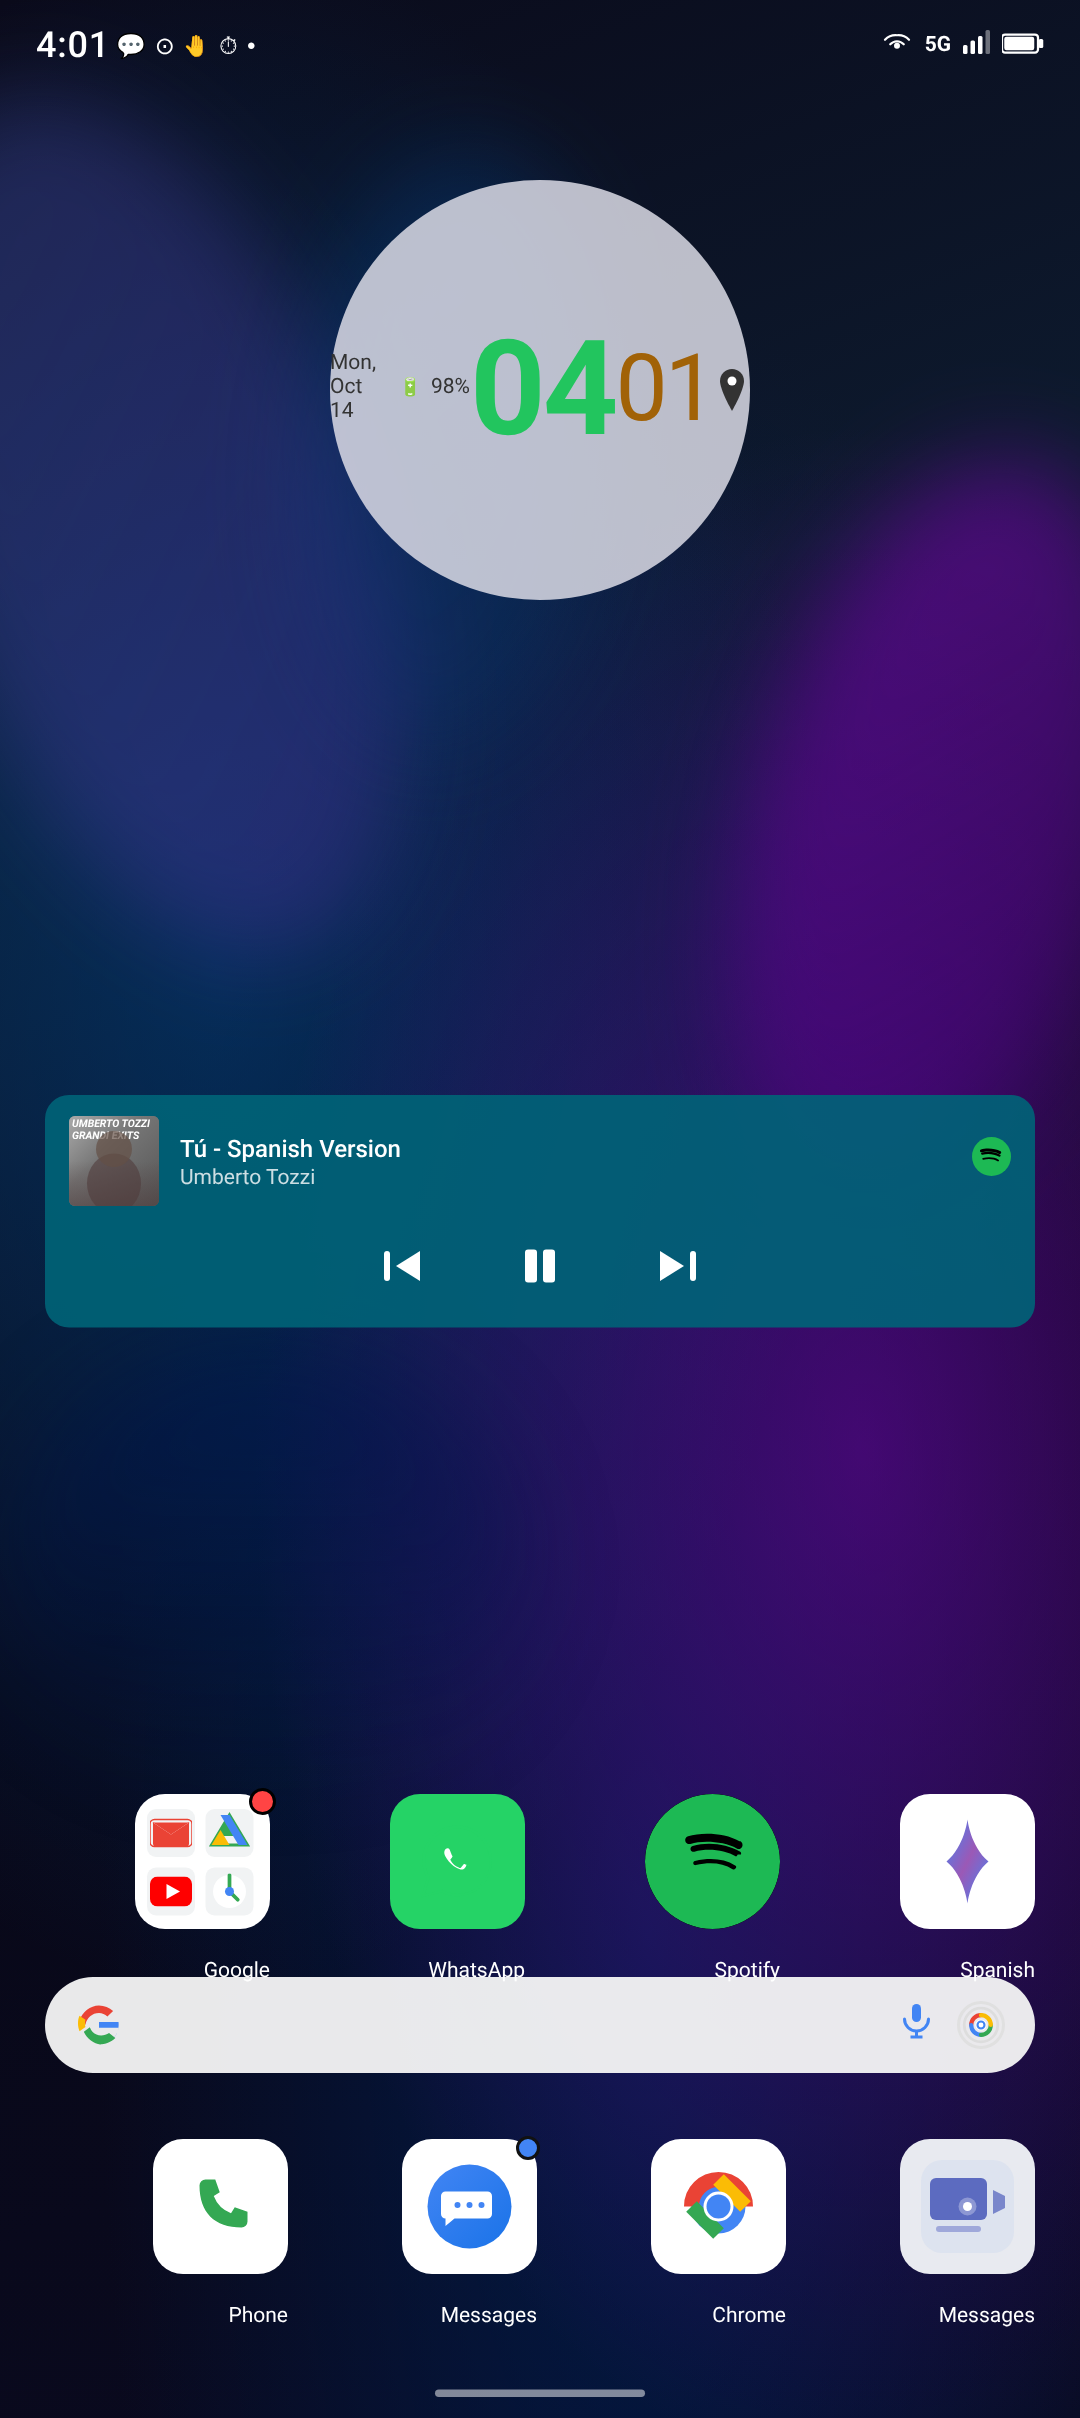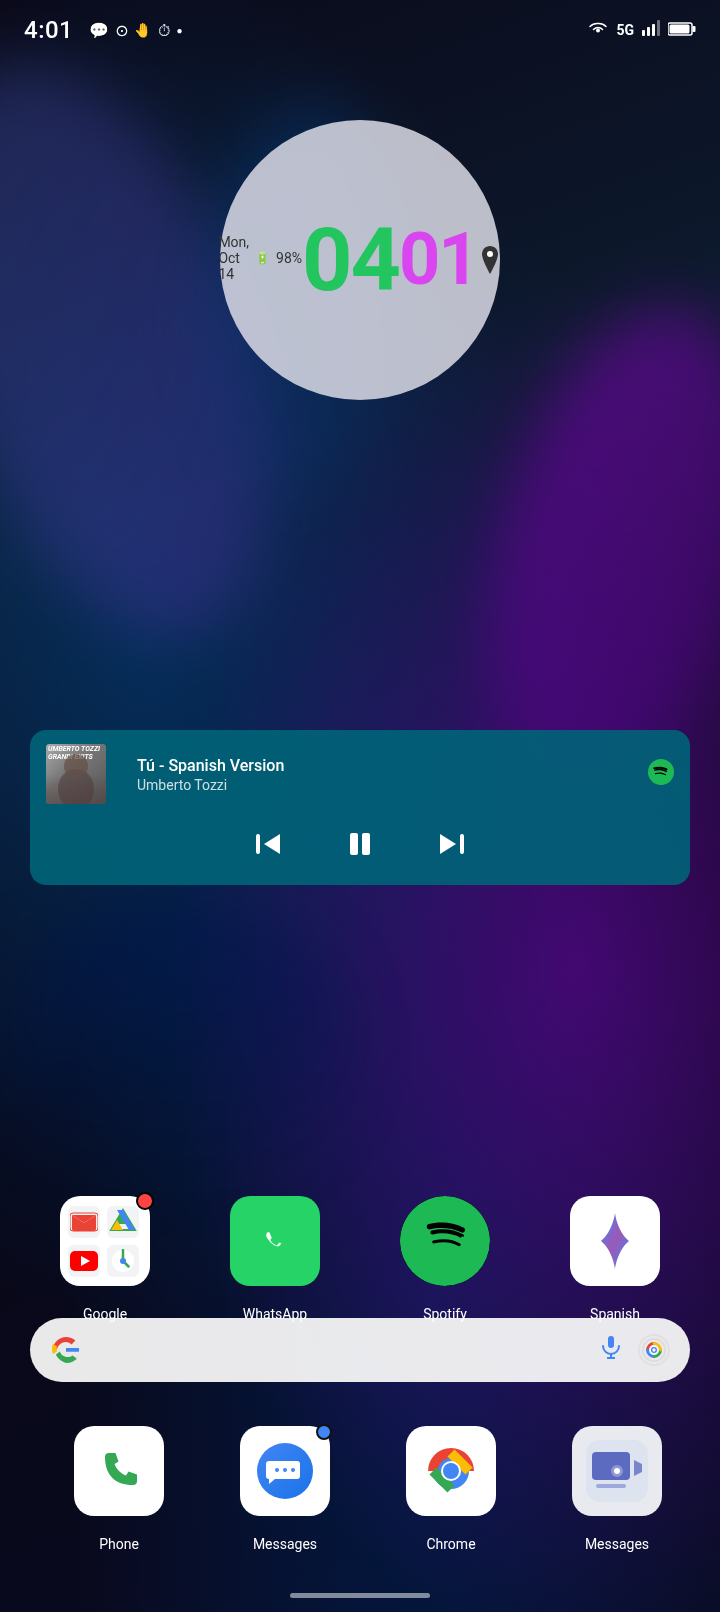--- a/index.html
+++ b/index.html
@@ -66,21 +66,21 @@
       height: 60px;
       display: flex;
       align-items: center;
       justify-content: space-between;
       padding: 0 24px;
       z-index: 100;
     }
 
     .status-left {
       display: flex;
-      gap: 16px;
+      gap: 4px;
     }
 
     .status-time {
       color: #fff;
       font-size: 24px;
       font-weight: 500;
       letter-spacing: 0.5px;
     }
 
     .status-icons {
@@ -138,23 +138,23 @@
 
     .clock-hours {
       font-size: 88px;
       font-weight: 700;
       color: #22c55e;
       line-height: 1;
       letter-spacing: -2px;
     }
 
     .clock-minutes {
-      font-size: 72px;
-      font-weight: 700;
-      color: #d946ef;
+      font-size: 62px;
+      font-weight: 400;
+      color: #a16207;
       line-height: 1;
       letter-spacing: -2px;
     }
 
     .clock-location {
       font-size: 20px;
       color: #333;
       margin-top: 4px;
     }
 
@@ -167,21 +167,21 @@
       background: rgba(0, 100, 120, 0.9);
       border-radius: 16px;
       overflow: hidden;
       z-index: 10;
     }
 
     .music-info-row {
       display: flex;
       align-items: center;
       padding: 14px 16px;
-      gap: 31px;
+      gap: 14px;
     }
 
     .music-album-art {
       width: 60px;
       height: 60px;
       border-radius: 4px;
       background: linear-gradient(135deg, #888, #555);
       flex-shrink: 0;
       position: relative;
       overflow: hidden;
@@ -307,21 +307,21 @@
       padding: 0 30px;
       display: grid;
       grid-template-columns: repeat(4, 1fr);
       gap: 20px;
       z-index: 10;
     }
 
     .app-item {
       display: flex;
       flex-direction: column;
-      align-items: center;
+      align-items: flex-end;
       gap: 20px;
       cursor: pointer;
     }
 
     .app-icon {
       width: 90px;
       height: 90px;
       border-radius: 20px;
       display: flex;
       align-items: center;

